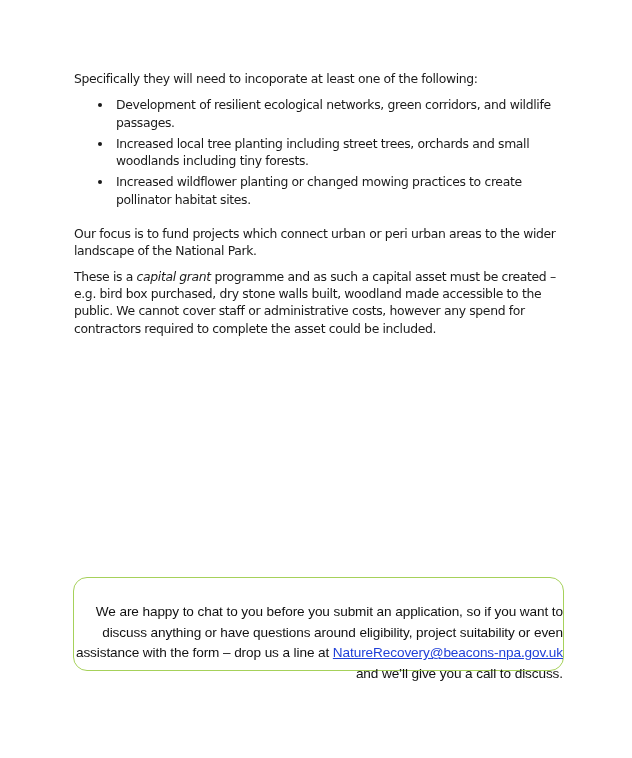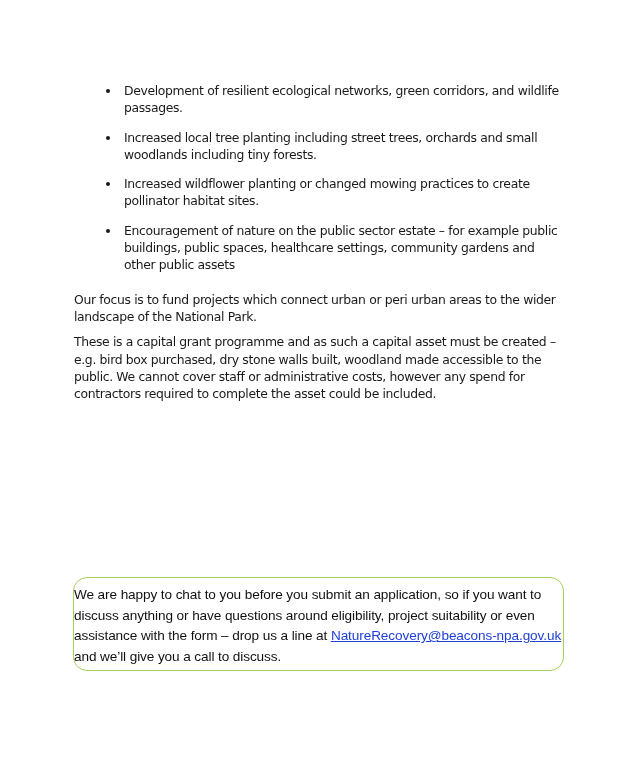--- a/index.html
+++ b/index.html
@@ -31,72 +31,73 @@
       margin-bottom: 9px !important;
     }
     ul.bullets {
       list-style: none;
       margin: 0 0 17px 0;
       padding: 0;
     }
     ul.bullets li {
       position: relative;
       padding-left: 38px;
-      margin: 12px;
+      margin: 4px;
     }
     ul.bullets li .dot {
       position: absolute;
       left: 20px;
       top: 7px;
       width: 4px;
       height: 4px;
       border-radius: 50%;
       background: #1a1a1a;
     }
     .para-gap {
       margin-bottom: 8px !important;
     }
     .italic {
+      font-style: italic;
     }
     .bold-line {
       font-weight: bold;
       margin-top: 9px !important;
     }
     .callout {
       position: absolute;
       left: 73px;
       top: 577px;
       width: 491px;
       height: 94px;
       border: 1.5px solid #a6d15a;
       border-radius: 14px;
       box-sizing: border-box;
       font-family: "Liberation Sans", sans-serif;
       font-size: 13.6px;
       line-height: 20.6px;
-      text-align: left;
-      padding-top: 7px;
+      text-align: right;
+      padding-top: 24px;
       color: #111111;
       letter-spacing: -0.1px;
     }
     .callout a {
       color: #1f3fd8;
       text-decoration: underline;
     }
   </style>
 </head>
 <body>
 
 <div class="page">
+  <p class="intro">Specifically they will need to incoporate at least one of the following:</p>
 
   <ul class="bullets">
     <li><span class="dot"></span><span>Development of resilient ecological networks, green corridors, and wildlife passages.</span></li>
     <li><span class="dot"></span><span>Increased local tree planting including street trees, orchards and small woodlands including tiny forests.</span></li>
     <li><span class="dot"></span><span>Increased wildflower planting or changed mowing practices to create pollinator habitat sites.</span></li>
-    <li><span class="dot"></span><span>Encouragement of nature on the public sector estate – for example public buildings, public spaces, healthcare settings, community gardens and other public assets</span></li>
   </ul>
 
   <p class="para-gap">Our focus is to fund projects which connect urban or peri urban areas to the wider landscape of the National Park.</p>
 
 
   <p class="para-gap"><span>These is a </span><span class="italic">capital grant</span><span> programme and as such a capital asset must be created – e.g. bird box purchased, dry stone walls built, woodland made accessible to the public. We cannot cover staff or administrative costs, however any spend for contractors required to complete the asset could be included.</span></p>
 
 
 </div>
 

